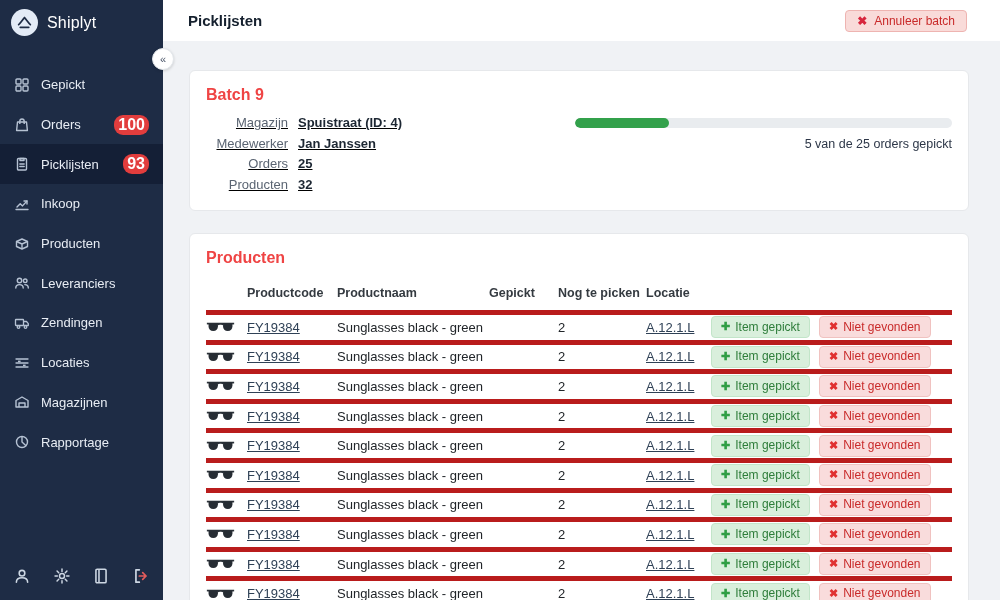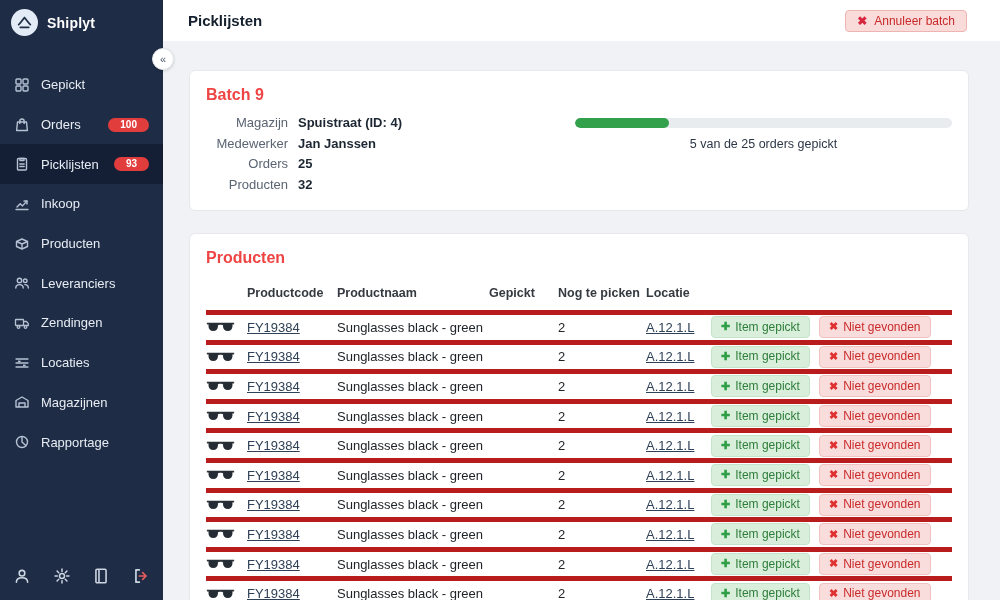--- a/index.html
+++ b/index.html
@@ -19,21 +19,21 @@
     position:relative;
     display:flex; flex-direction:column;
     z-index:5;
   }
   .logo-row { display:flex; align-items:center; gap:9px; padding:9px 11px; }
   .logo-circle {
     width:27px; height:27px; border-radius:50%;
     background:#e3ebf6; display:flex; align-items:center; justify-content:center;
     flex-shrink:0;
   }
-  .logo-text { font-weight:bold; font-size:14px; color:#ffffff; letter-spacing:.2px; }
+  .logo-text { font-weight:normal; font-size:16px; color:#ffffff; letter-spacing:.2px; }
 
   .collapse-btn {
     position:absolute; top:48px; right:-11px;
     width:22px; height:22px; border-radius:50%;
     background:#ffffff; border:1px solid #e2e6ea; color:#4a5568;
     display:flex; align-items:center; justify-content:center;
     font-size:11px; cursor:pointer; box-shadow:0 1px 3px rgba(0,0,0,.15);
     padding:0;
   }
 
@@ -42,22 +42,22 @@
     display:flex; align-items:center; gap:11px;
     padding:0 14px; height:39.7px;
     font-size:13px; color:#e8edf4; cursor:pointer;
   }
   .nav-item.active { background:#141f36; }
   .nav-icon { width:16px; height:16px; color:#b6c2d3; display:flex; flex-shrink:0; }
   .nav-icon svg { width:16px; height:16px; }
   .nav-badge {
     margin-left:auto;
     background: var(--accent-red, #e23d3d); color:#fff;
-    font-size:10px; font-weight:bold;
-    border-radius:9px; padding:2px 12px; line-height:1;
+    font-size:16px; font-weight:bold;
+    border-radius:9px; padding:2px 4px; line-height:1;
   }
   .sidebar-footer {
     margin-top:auto;
     display:flex; justify-content:space-between; align-items:center;
     padding:12px 13px 15px;
     color:#cdd7e3;
   }
   .footer-icon { width:18px; height:18px; display:flex; cursor:pointer; }
   .footer-icon svg { width:18px; height:18px; }
 
@@ -81,27 +81,27 @@
 
   .card {
     background:#fff; border:1px solid #e6e8eb; border-radius:6px;
     padding:13px 16px;
   }
   .card-title { font-size:16px; font-weight:bold; color:#ef4444; margin:2px 0 11px; }
 
   
   .batch-card { margin-bottom:22px; }
   .batch-body { display:flex; }
-  .field-row { display:flex; align-items:flex-start; margin-bottom:5.5px; font-size:13px; }
+  .field-row { display:flex; align-items:flex-start; margin-bottom:5.5px; font-size:13px;text-decoration:underline; }
   .field-label { width:82px; text-align:right; color:#5a6472; margin-right:10px; flex-shrink:0; }
   .field-value { font-weight:bold; color:#1d2733; }
   .progress-block { margin-left:auto; width:377px; padding-top:3px; }
   .progress-track { height:10px; background:#e9ecef; border-radius:5px; overflow:hidden; }
   .progress-fill { height:100%; width:0; background: var(--progress-green, #33a14b); border-radius:5px; }
-  .progress-label { text-align:center; font-size:12.5px; color:#2d3748; margin-top:9px; }
+  .progress-label { text-align:right; font-size:12.5px; color:#2d3748; margin-top:9px; }
 
   
   .products-card { padding-bottom:0; }
   .table-header, .table-row {
     display:grid;
     grid-template-columns:41px 90px 152px 69px 88px 65px 1fr;
     align-items:center;
   }
   .table-header { padding:8px 0 10px; font-size:12.5px; font-weight:bold; color:#343a40; }
   .table-row { border-top:5px solid #b91c1c; height:29.6px; font-size:13px; color:#212529; }

